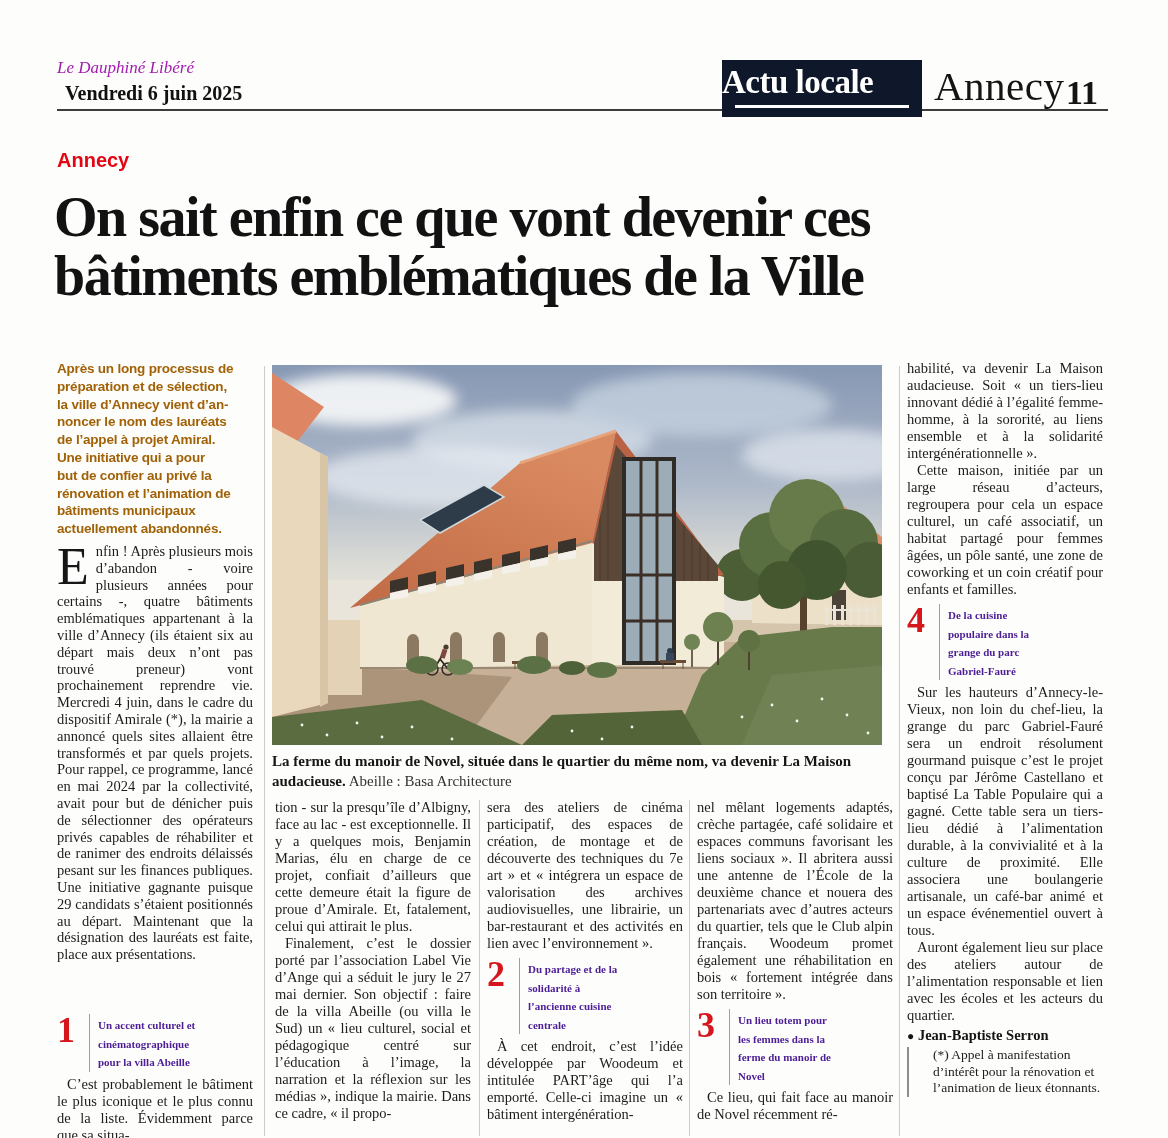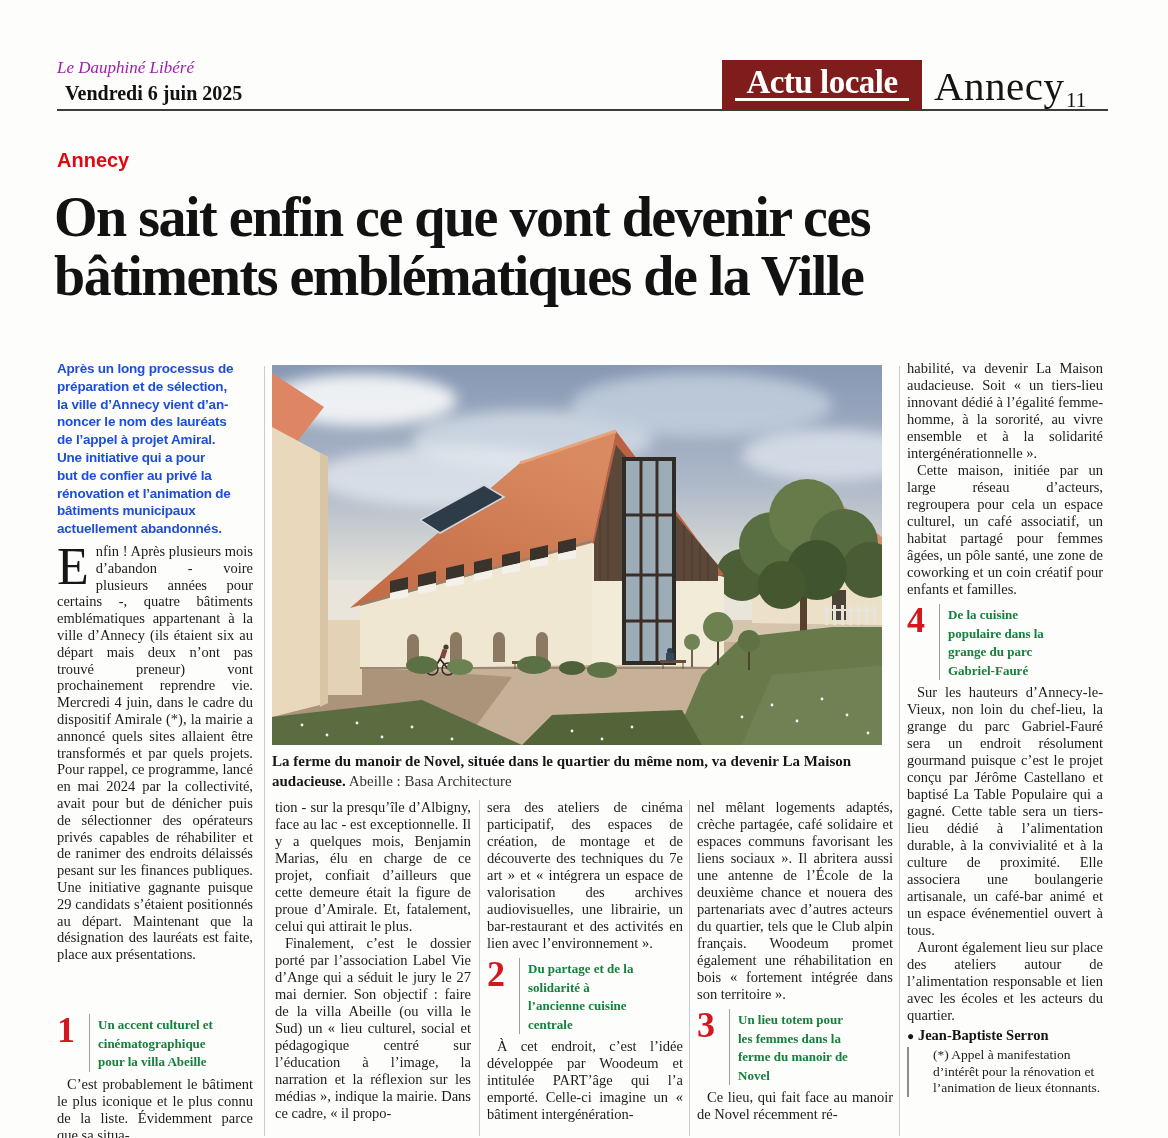--- a/index.html
+++ b/index.html
@@ -8,60 +8,59 @@
     position:relative; width:1168px; height:1138px; background:#fdfdfc;
     font-family:"Liberation Serif", serif; color:#1c1c1c; overflow:hidden;
   }
   .abs { position:absolute; }
 
   
   .masthead { left:57px; top:58px; font-style:italic; font-size:17px; color:#a21caf; }
   .edition-date { left:57px; top:82px; font-weight:bold; font-size:20px; color:#111;margin-left:8px; }
   .header-rule { left:57px; top:109px; width:1051px; height:2px; background:#3c3c3c; }
   .badge {
-    left:722px; top:60px; width:200px; height:50px; background:#7f1d1d; z-index:3;
-    text-align:center;
+    left:722px; top:60px; width:200px; height:57px; background:#0f172a; z-index:3;
   }
   .badge-label { display:block; margin-top:4px; font-weight:bold; font-size:33px; color:#fff; letter-spacing:-0.5px; }
   .badge-underline { position:absolute; left:13px; right:13px; bottom:9px; height:3px; background:#fff; }
   .section-name { left:934px; top:62px; font-size:41px; color:#141414; letter-spacing:0.5px; }
-  .page-number { left:1066px; top:88px; font-size:21px; color:#141414; }
+  .page-number { left:1066px; top:74px; font-size:34px; color:#141414;font-weight:bold; }
 
   
   .kicker { left:57px; top:149px; font-family:"Liberation Sans", sans-serif; font-weight:bold; font-size:20px; color:#e30613; }
   .headline {
     left:54px; top:188px; width:1080px; white-space:pre; font-weight:bold;
     font-size:56px; line-height:59px; letter-spacing:-1.5px; color:#121212;
   }
 
   
   .col { width:196px; overflow:hidden; }
   p.body { font-size:14.5px; line-height:17px; text-align:justify; hyphens:auto; -webkit-hyphens:auto; }
   p.indent { text-indent:10px; }
   .standfirst {
     left:57px; top:360px; width:200px; white-space:pre-line;
     font-family:"Liberation Sans", sans-serif; font-weight:bold;
-    font-size:13.5px; line-height:17.8px; letter-spacing:-0.2px; color:#1d4ed8;
+    font-size:13.5px; line-height:17.8px; letter-spacing:-0.2px; color:#a16207;
   }
   #col1-body { left:57px; top:543px; height:462px; }
   #col1-body p.body { line-height:16.8px; }
   .dropcap {
     float:left; font-size:52px; line-height:43px; padding:2px 7px 0 0; color:#161616;
   }
   #col1-sec { left:57px; top:1008px; height:130px; }
   #col2 { left:275px; top:799px; height:339px; }
   #col3 { left:487px; top:799px; height:339px; }
   #col4 { left:697px; top:799px; height:339px; }
   #col5 { left:907px; top:360px; height:778px; }
 
   
   .sec { display:flex; gap:8px; margin:6px 0 4px 0; }
   .sec-num { width:24px; flex:0 0 24px; color:#d6161d; font-weight:bold; font-size:36px; line-height:32px; }
   .sec-rule { width:1px; background:#9f9f9f; }
-  .sec-title { font-weight:bold; font-size:13px; line-height:18.5px; white-space:pre-line; padding-top:2px; color:#15803d; }
+  .sec-title { font-weight:bold; font-size:11px; line-height:18.5px; white-space:pre-line; padding-top:2px; color:#4c1d95; }
 
   
   #figure { left:272px; top:365px; width:610px; height:380px; }
   #figure svg { display:block; }
   .caption { left:272px; top:751px; width:610px; font-size:15px; line-height:20px; }
   .caption .cap-main { font-weight:bold; color:#161616; }
   .caption .cap-credit { font-weight:normal; color:#333; }
 
   
   .vdivider { width:1px; background:#cccccc; }
@@ -346,21 +345,21 @@
       <span class="sec-rule"></span>
       <span class="sec-title">Un lieu totem pour
 les femmes dans la
 ferme du manoir de
 Novel</span>
     </div>
     <p class="body indent">Ce lieu, qui fait face au manoir de Novel récemment ré-</p>
   </div>
 
   <div class="abs col" id="col5">
-    <p class="body">habilité, va devenir La Maison audacieuse. Soit « un tiers-lieu innovant dédié à l’égalité femme-homme, à la sororité, au vivre ensemble et à la solidarité intergénérationnelle ».</p>
+    <p class="body">habilité, va devenir La Maison audacieuse. Soit « un tiers-lieu innovant dédié à l’égalité femme-homme, à la sororité, au liens ensemble et à la solidarité intergénérationnelle ».</p>
     <p class="body indent">Cette maison, initiée par un large réseau d’acteurs, regroupera pour cela un espace culturel, un café associatif, un habitat partagé pour femmes âgées, un pôle santé, une zone de coworking et un coin créatif pour enfants et familles.</p>
     <div class="sec">
       <span class="sec-num">4</span>
       <span class="sec-rule"></span>
       <span class="sec-title">De la cuisine
 populaire dans la
 grange du parc
 Gabriel-Fauré</span>
     </div>
     <p class="body indent">Sur les hauteurs d’Annecy-le-Vieux, non loin du chef-lieu, la grange du parc Gabriel-Fauré sera un endroit résolument gourmand puisque c’est le projet conçu par Jérôme Castellano et baptisé La Table Populaire qui a gagné. Cette table sera un tiers-lieu dédié à l’alimentation durable, à la convivialité et à la culture de proximité. Elle associera une boulangerie artisanale, un café-bar animé et un espace événementiel ouvert à tous.</p>

